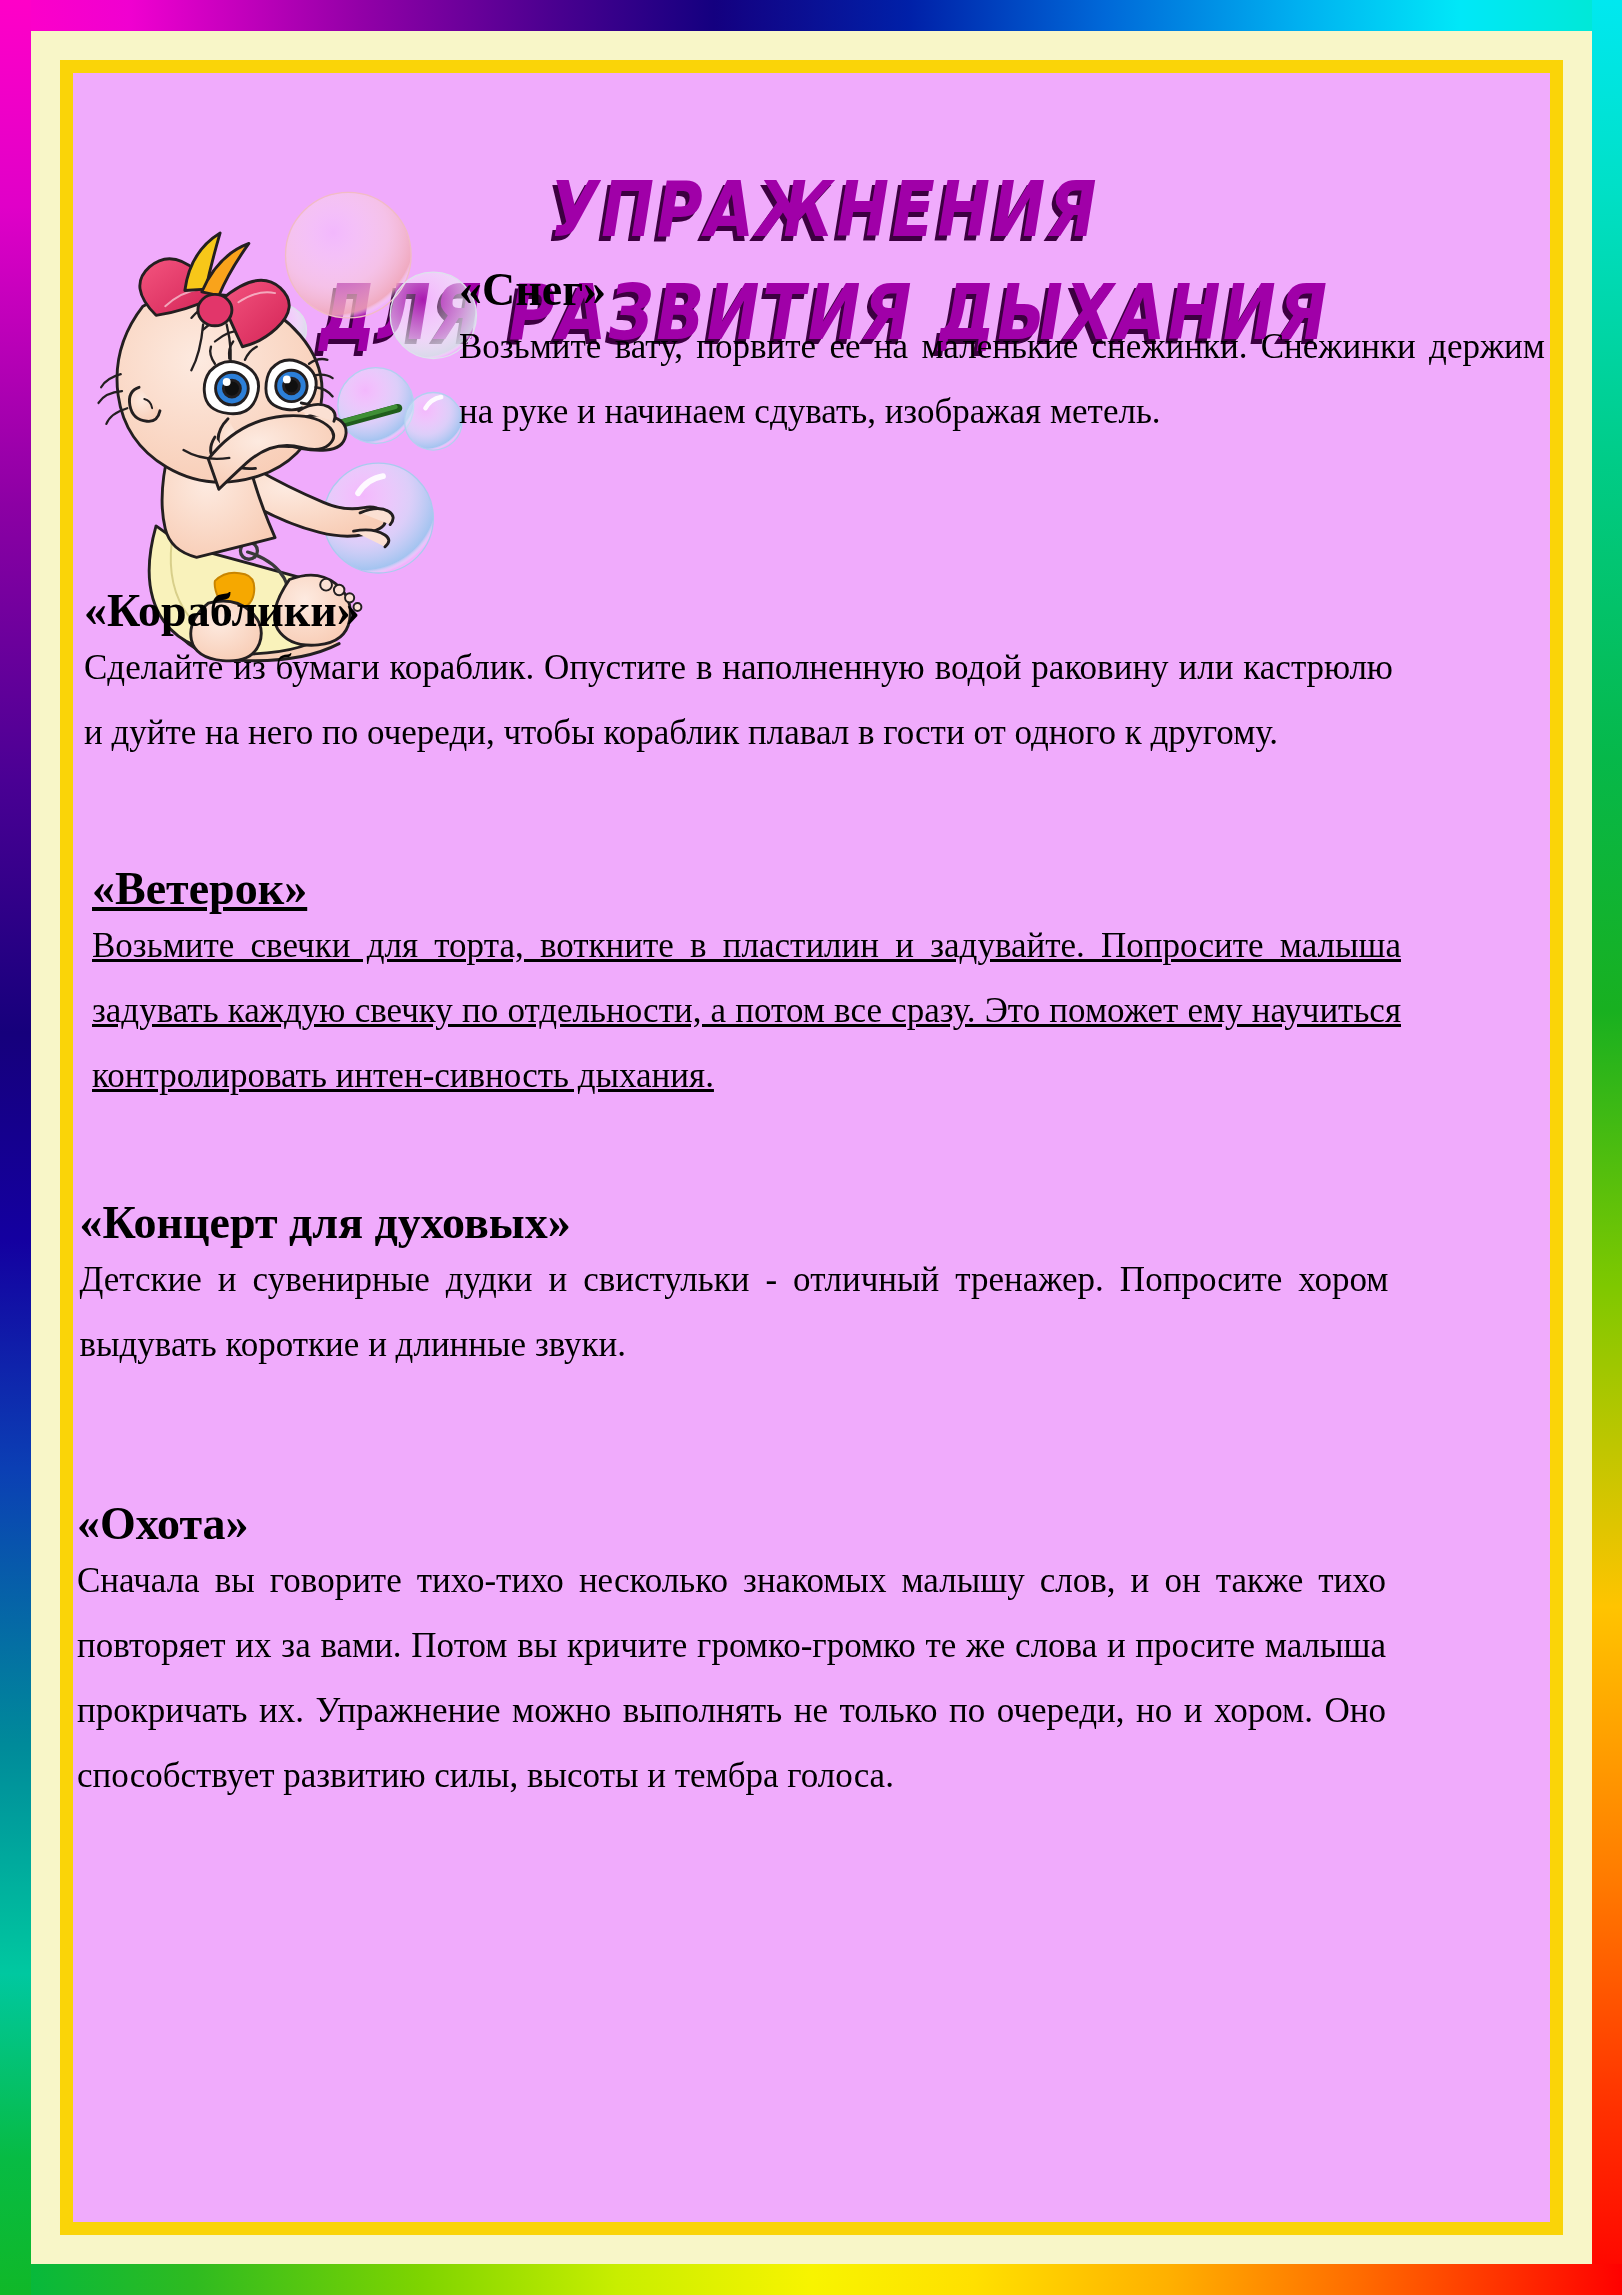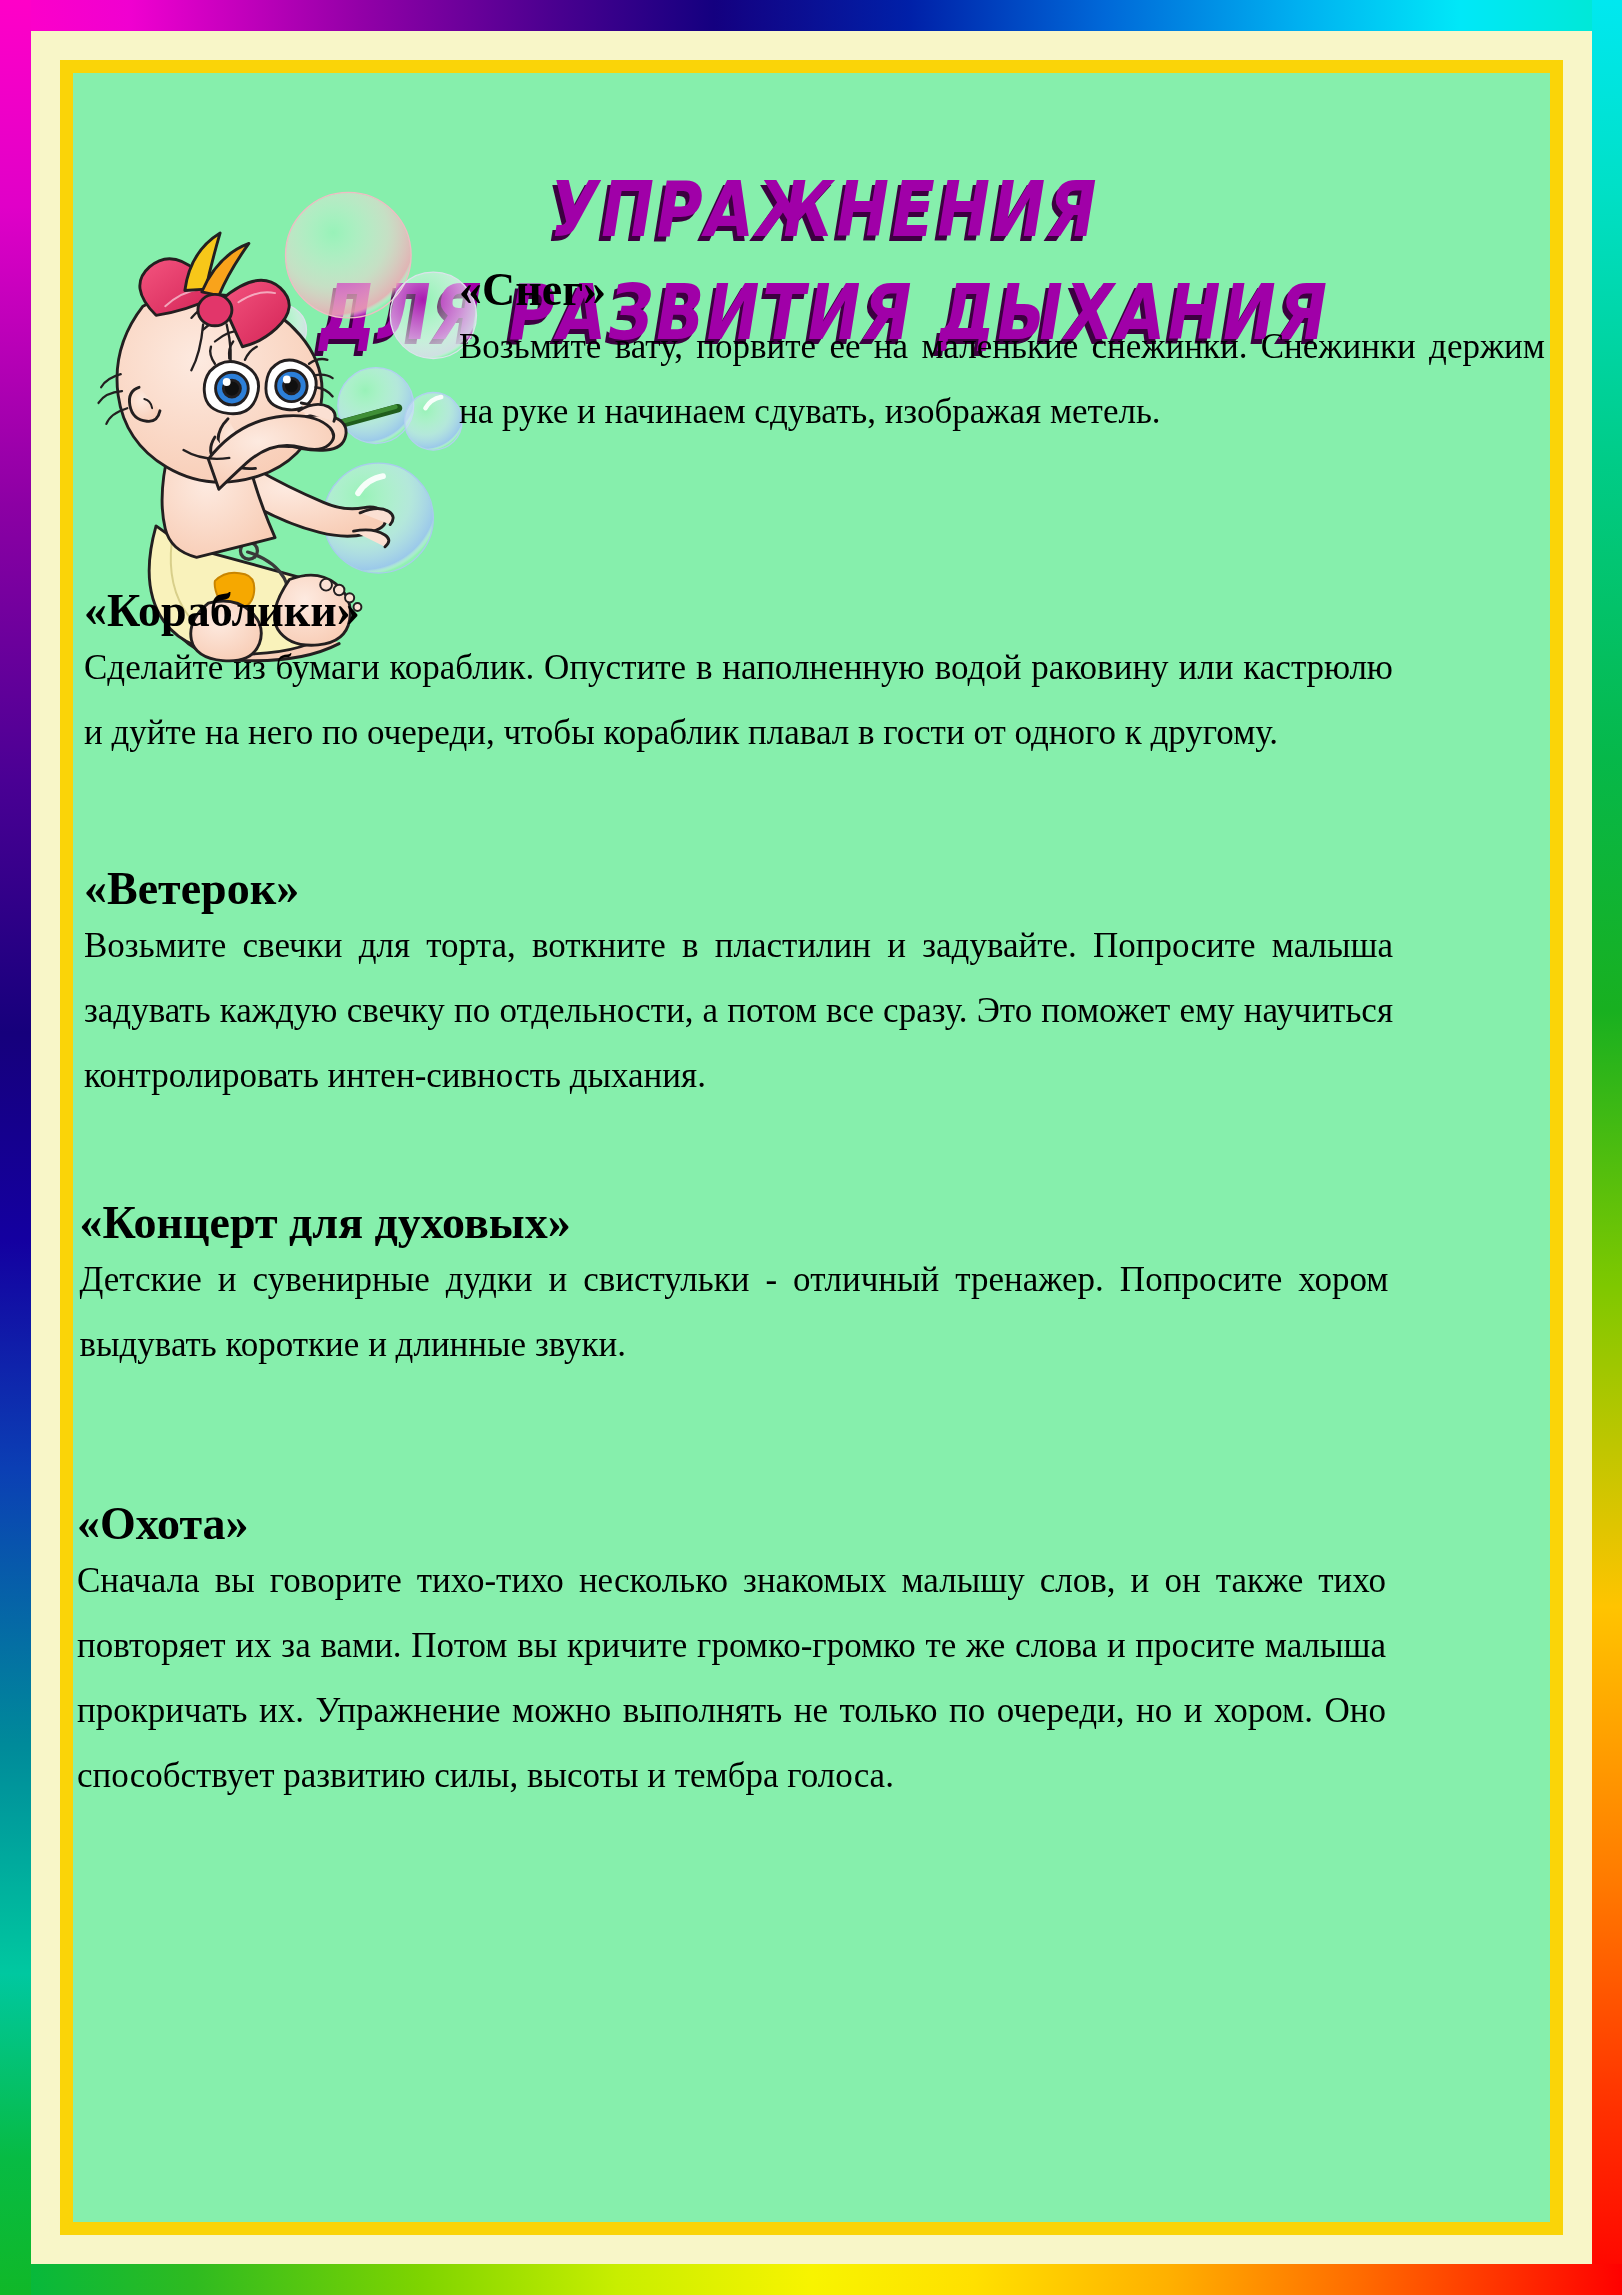--- a/index.html
+++ b/index.html
@@ -19,21 +19,21 @@
   .rb-bottom{left:0;bottom:0;width:1623px;height:31px;
     background:linear-gradient(90deg,#00b840 0%,#2fbb20 12%,#7fd400 26%,#c8ee00 38%,#f8f400 50%,#ffe000 60%,#ffb000 72%,#ff6a00 84%,#ff2800 94%,#ff0000 100%);}
   .rb-left{left:0;top:0;width:31px;height:2295px;
     background:linear-gradient(180deg,#ff00c8 0%,#e000c8 9%,#8c00a4 22%,#4a0094 34%,#16007c 45%,#1400a0 54%,#0b3fb4 64%,#008a9a 76%,#00c8a0 86%,#07bb44 94%,#10b828 100%);}
 
   
   .cream{position:absolute;left:31px;top:31px;right:31px;bottom:31px;background:#f8f6c8;}
   
   .yellow{position:absolute;left:60px;top:60px;right:60px;bottom:60px;background:#fad408;}
   
-  .page{position:absolute;left:73px;top:73px;right:73px;bottom:73px;background:#86efac;overflow:hidden;}
+  .page{position:absolute;left:73px;top:73px;right:73px;bottom:73px;background:#f0abfc;overflow:hidden;}
 
   
   .title-wrap{position:absolute;left:0;right:0;top:92px;text-align:center;}
   .title-line{
     font-family:"DejaVu Sans","Liberation Sans",sans-serif;
     font-weight:bold;
     font-style:italic;
     font-size:63px;
     line-height:73px;
     letter-spacing:2.6px;
@@ -67,21 +67,21 @@
     text-align-last:left;
     font-family:"Liberation Serif","DejaVu Serif",serif;
     margin:0;
     hyphens:none;
   }
 
   
   #sec0{position:absolute;left:386px;width:1086px;top:196px;}
   
   #sec1{position:absolute;left:11px;width:1309px;top:517px;}
-  #sec2{position:absolute;left:11px;width:1309px;top:795px;}
+  #sec2{position:absolute;left:19px;width:1309px;top:795px;text-decoration:underline;}
   #sec3{position:absolute;left:6.5px;width:1309px;top:1129px;}
   #sec4{position:absolute;left:4px;width:1309px;top:1430px;}
 </style>
 </head>
 <body>
 
 <div id="poster">
 
   <div class="rainbow-frame">
     <div class="rb rb-top"></div>

